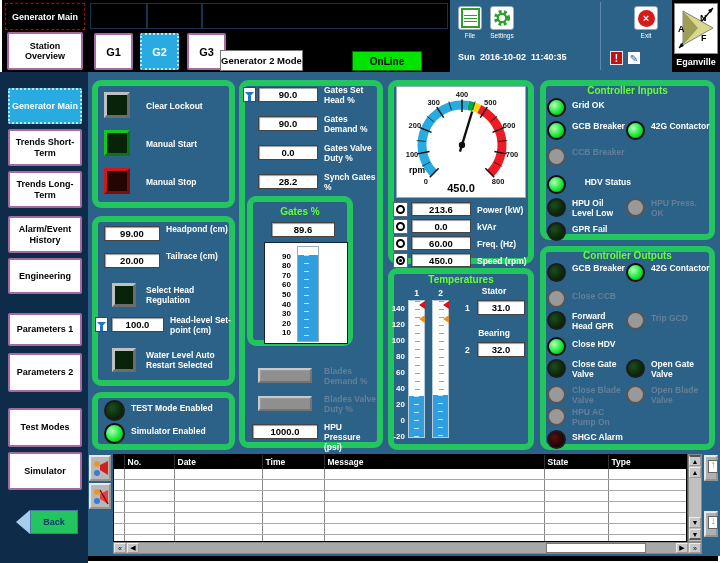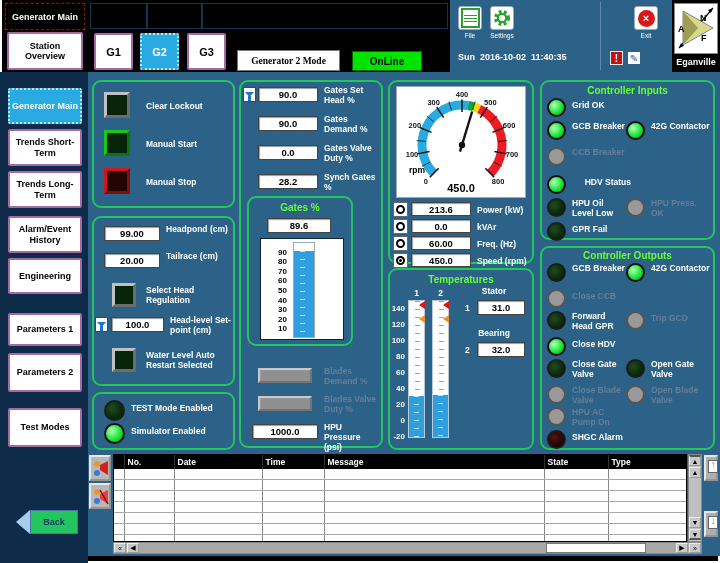--- a/index.html
+++ b/index.html
@@ -1,21 +1,21 @@
 <!DOCTYPE html>
 <html><head>
 <meta charset="utf-8">
 <style>
   html,body{margin:0;padding:0;background:#000;}
   .screen{position:relative;width:720px;height:563px;background:#000;font-family:"Liberation Sans",sans-serif;overflow:hidden;}
   .abs{position:absolute;box-sizing:border-box;}
   .edge{background:#fff;}
   .mainbg{left:88px;top:72px;width:632px;height:484px;background:#2c6287;}
   .sidecol{left:0;top:72px;width:88px;height:491px;background:#0e2c4a;}
-  .panel{border:2px solid #22c55e;border-radius:9px;}
+  .panel{border:6px solid #22c55e;border-radius:9px;}
   .titlebtn{background:#000;border:1px dashed #7a1a1a;box-shadow:0 0 0 1px #220000;color:#fff;font-size:9px;font-weight:bold;display:flex;align-items:center;justify-content:center;}
   .tabslot{border:1px solid #17324e;background:#000;}
   .wbtn{background:#fff;border:2px solid #a569a5;border-radius:2px;color:#000;font-weight:bold;display:flex;align-items:center;justify-content:center;text-align:center;}
   .cyan{background:#29abe2 !important;color:#fff !important;border:2px dotted #bfe6f8 !important;}
   .gbtn{font-size:11px;}
   .sbtn{font-size:9px;line-height:1.15;}
   .modebtn{background:#fff;border:1px solid #777;color:#000;font-weight:bold;font-size:9.5px;display:flex;align-items:center;justify-content:center;}
   .online{background:#00e400;border:1px solid #060;color:#000;font-weight:bold;font-size:10px;display:flex;align-items:center;justify-content:center;}
   .bluebar{background:#2c6287;}
   .icobtn{background:#fff;border-radius:3px;border:1px solid #9ab;display:flex;align-items:center;justify-content:center;}
@@ -89,21 +89,21 @@
 
   <div class="abs titlebtn" style="left:5px;top:3px;width:80px;height:27px;">Generator Main</div>
   <div class="abs tabslot" style="left:90px;top:3px;width:57px;height:26px;"></div>
   <div class="abs tabslot" style="left:147px;top:3px;width:55px;height:26px;"></div>
   <div class="abs tabslot" style="left:202px;top:3px;width:246px;height:26px;"></div>
 
   <div class="abs wbtn sbtn" style="left:7px;top:32px;width:76px;height:38px;">Station Overview</div>
   <div class="abs wbtn gbtn" style="left:94px;top:33px;width:39px;height:37px;">G1</div>
   <div class="abs wbtn gbtn cyan" style="left:140px;top:33px;width:39px;height:37px;">G2</div>
   <div class="abs wbtn gbtn" style="left:187px;top:33px;width:39px;height:37px;">G3</div>
-  <div class="abs modebtn" style="left:237px;top:50px;width:103px;height:21px;font-family:Liberation Serif, serif;">Generator 2 Mode</div>
+  <div class="abs modebtn" style="left:220px;top:50px;width:83px;height:21px;">Generator 2 Mode</div>
   <div class="abs online" style="left:352px;top:51px;width:70px;height:20px;">OnLine</div>
 
   <div class="abs bluebar" style="left:450px;top:0;width:222px;height:72px;">
     <div class="abs" style="left:150px;top:2px;width:1px;height:68px;background:#5d89ad;"></div>
     <div class="abs icobtn" style="left:8px;top:6px;width:24px;height:24px;">
       <span class="filedoc">
           <i></i>
           <i></i>
           <i></i>
         </span>
@@ -142,20 +142,21 @@
   </div>
 
   <div class="abs wbtn sbtn cyan" style="left:8px;top:88px;width:74px;height:36px;">Generator Main</div>
   <div class="abs wbtn sbtn" style="left:8px;top:129px;width:74px;height:37px;">Trends Short-Term</div>
   <div class="abs wbtn sbtn" style="left:8px;top:171px;width:74px;height:37px;">Trends Long-Term</div>
   <div class="abs wbtn sbtn" style="left:8px;top:258px;width:74px;height:36px;">Engineering</div>
   <div class="abs wbtn sbtn" style="left:8px;top:216px;width:74px;height:37px;">Alarm/Event History</div>
   <div class="abs wbtn sbtn" style="left:8px;top:313px;width:74px;height:33px;">Parameters 1</div>
   <div class="abs wbtn sbtn" style="left:8px;top:353px;width:74px;height:39px;">Parameters 2</div>
   <div class="abs wbtn sbtn" style="left:8px;top:408px;width:74px;height:39px;">Test Modes</div>
+  <div class="abs wbtn sbtn" style="left:8px;top:452px;width:74px;height:38px;">Simulator</div>
 
   <div class="abs" style="left:16px;top:510px;width:64px;height:24px;">
     <div class="abs backtri" style="left:0;top:0;"></div>
     <div class="abs backbody" style="left:14px;top:0;width:48px;height:24px;">Back</div>
   </div>
 
   <div class="abs panel" style="left:92px;top:80px;width:143px;height:128px;"></div>
   <div class="abs sq-gray sqbtn" style="left:104px;top:92px;"></div>
   <div class="abs lab" style="left:146px;top:101px;width:84px;">Clear Lockout</div>
   <div class="abs sq-green sqbtn" style="left:104px;top:130px;"></div>

